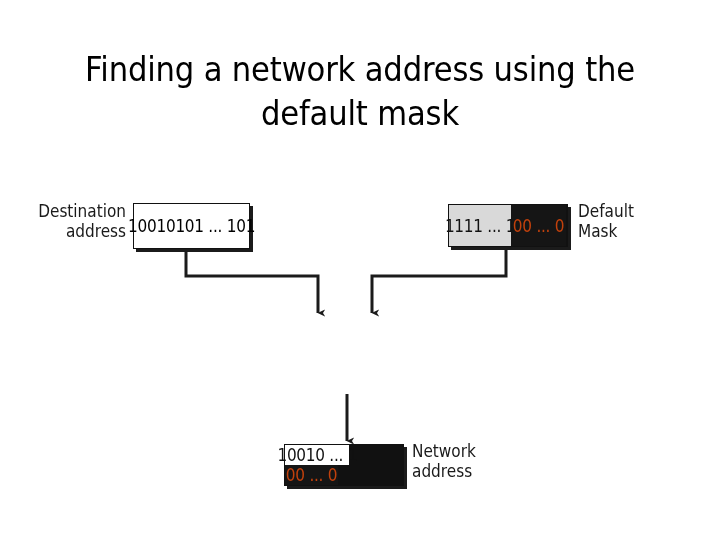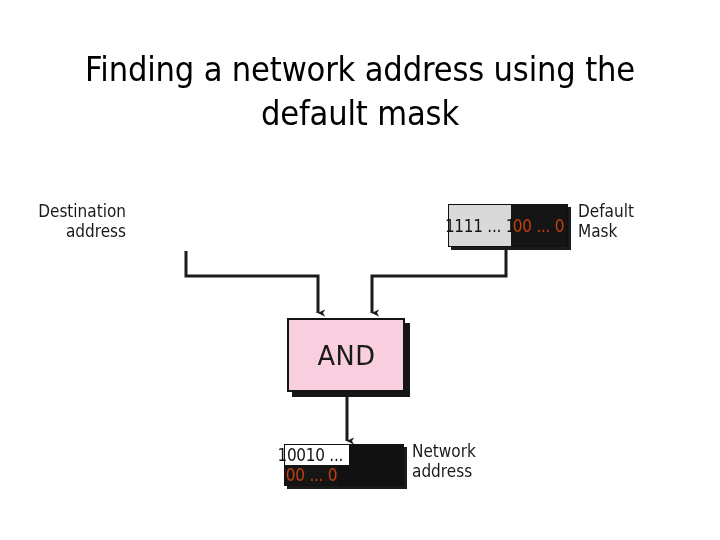--- a/index.html
+++ b/index.html
@@ -159,38 +159,38 @@
       <path d="M 506 217 L 506 246 L 372 246 L 372 283" fill="none" stroke="#1b1b1b" stroke-width="3" stroke-linejoin="miter" marker-end="url(#arrowhead)"></path>
 
       <path d="M 347 364 L 347 411" fill="none" stroke="#1b1b1b" stroke-width="3" marker-end="url(#arrowhead)"></path>
     </svg>
 
     <div class="caption right-align" style="left: 8px; top: 172px; width: 118px;">
       <div>Destination</div>
       <div>address</div>
     </div>
 
+    <div class="node box-plain" style="left: 133px; top: 173px; width: 117px; height: 46px;">
+      <span class="bits">10010101 ... 101</span>
+    </div>
 
     <div class="node box-split" style="left: 448px; top: 174px; width: 120px; height: 43px;">
       <div class="half-light gray" style="width: 62px;">
         <span class="bits">1111 ... 1</span>
       </div>
       <div class="half-dark" style="width: 55px;">
         <span class="bits">00 ... 0</span>
       </div>
     </div>
 
     <div class="caption left-align" style="left: 578px; top: 172px; width: 110px;">
       <div>Default</div>
       <div>Mask</div>
     </div>
 
-    <div class="node box-and" style="left: 287px; top: 288px; width: 118px; height: 74px;">
-      <span class="and-text">AND</span>
-    </div>
 
     <div class="node box-split" style="left: 284px; top: 414px; width: 120px; height: 42px; flex-direction: column;">
       <div class="half-light white" style="width: 64px;">
         <span class="bits">10010 ... 1</span>
       </div>
       <div class="half-dark" style="width: 53px;">
         <span class="bits">00 ... 0</span>
       </div>
     </div>
 

